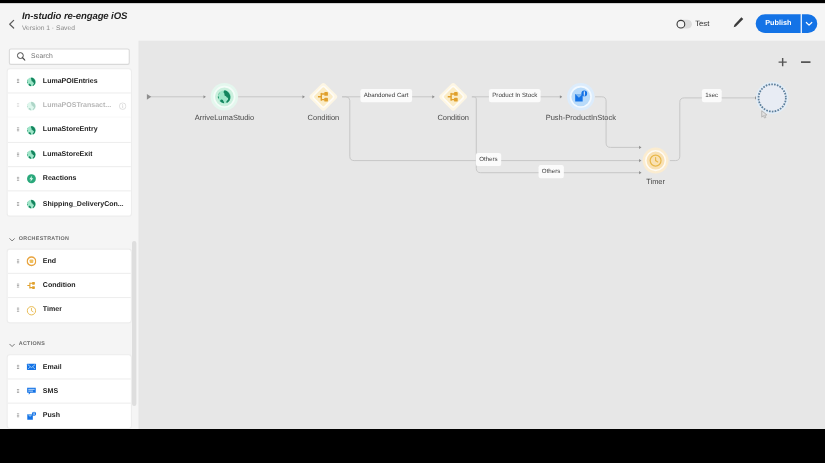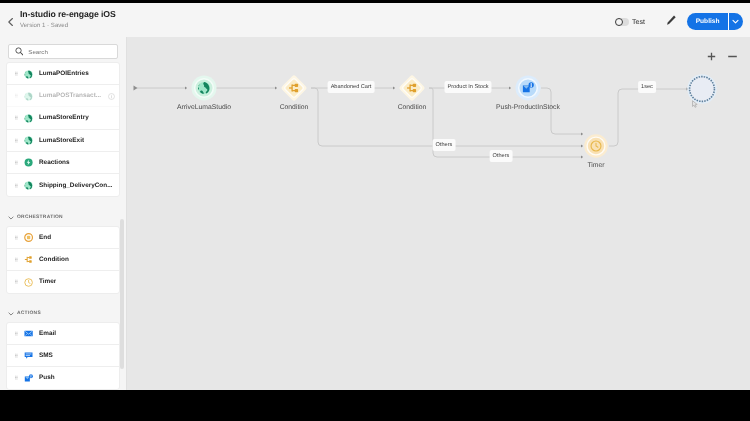--- a/index.html
+++ b/index.html
@@ -2,21 +2,21 @@
 <html><head>
 <meta charset="utf-8">
 <style>
   html,body{margin:0;padding:0;}
   body{width:750px;height:421px;background:#000;font-family:"Liberation Sans",sans-serif;overflow:hidden;-webkit-font-smoothing:antialiased;text-rendering:geometricPrecision;}
   .app{position:absolute;left:0;top:3px;width:750px;height:387px;background:#f5f5f5;overflow:hidden;}
 
   
   .header{position:absolute;left:0;top:0;width:750px;height:34px;background:#f5f5f5;}
   .back-btn{position:absolute;left:3px;top:12px;width:14px;height:14px;display:flex;align-items:center;justify-content:center;cursor:pointer;}
-  .title{position:absolute;left:20px;top:5.5px;font-size:8.7px;font-weight:bold;color:#1f1f1f;letter-spacing:-0.1px;}
+  .title{position:absolute;left:20px;top:5.5px;font-size:8.7px;font-weight:bold;color:#1f1f1f;letter-spacing:-0.1px;font-style:italic;}
   .subtitle{position:absolute;left:20px;top:18.5px;font-size:6.1px;color:#8a8a8a;}
 
   .test-toggle{position:absolute;left:615px;top:15px;display:flex;align-items:center;gap:3px;cursor:pointer;}
   .toggle-track{width:14px;height:8px;border-radius:4px;background:#dcdcdc;position:relative;box-sizing:border-box;}
   .toggle-knob{position:absolute;left:-0.3px;top:-0.2px;width:8.4px;height:8.4px;border-radius:50%;border:1.3px solid #3c3c3c;background:#f4f4f4;box-sizing:border-box;}
   .test-label{font-size:7px;color:#2b2b2b;}
 
   .edit-btn{position:absolute;left:663px;top:10px;width:14px;height:14px;cursor:pointer;}
   .publish{position:absolute;right:7.5px;top:9.5px;height:17px;display:flex;align-items:stretch;cursor:pointer;}
   .publish-main{background:#1473e6;color:#fff;font-size:6.6px;font-weight:bold;display:flex;align-items:center;padding:0 8px 0 9px;border-radius:9px 0 0 9px;}

